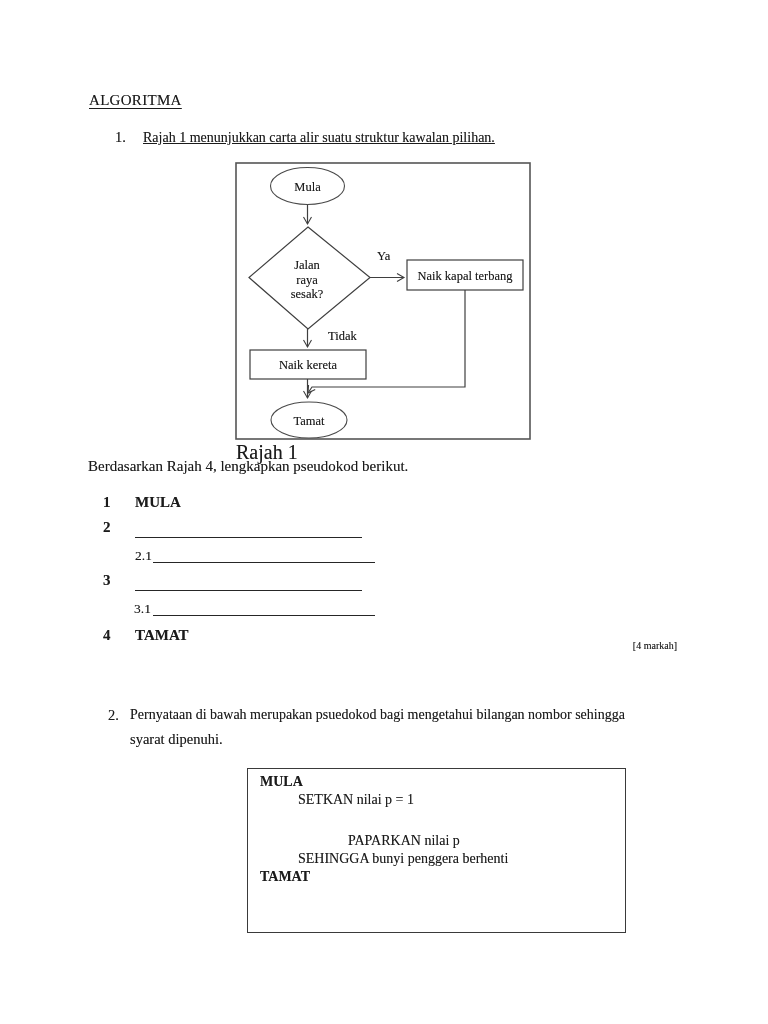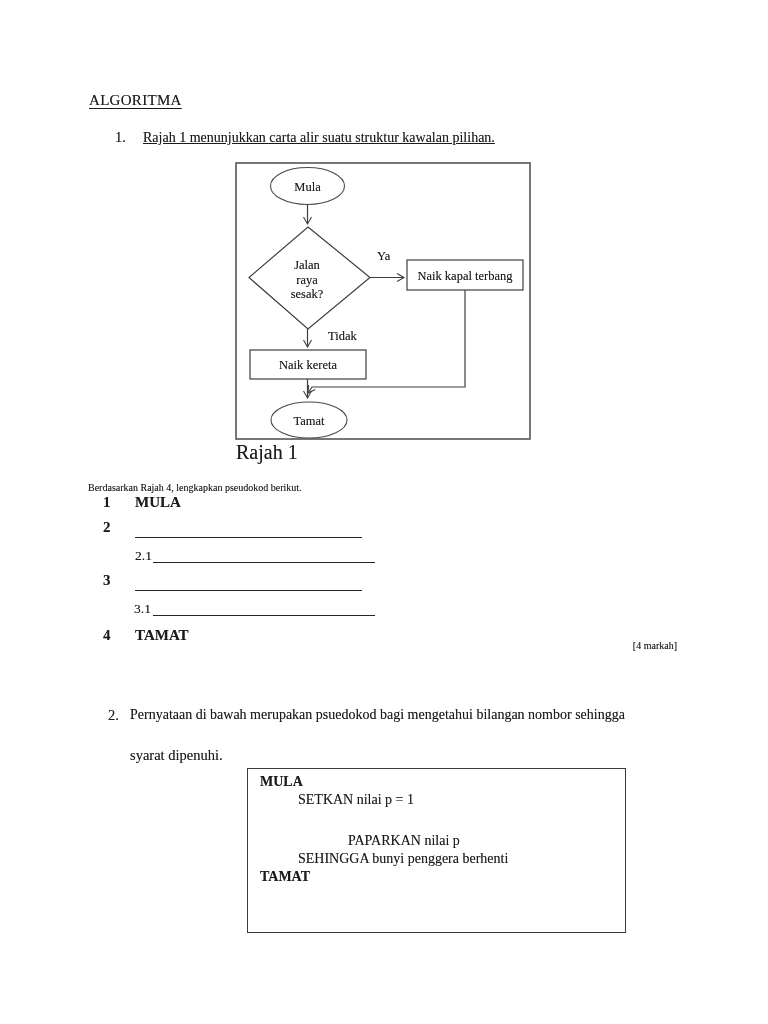--- a/index.html
+++ b/index.html
@@ -7,29 +7,29 @@
     width:768px;height:1024px;background:#ffffff;position:relative;overflow:hidden;
     font-family:"Liberation Serif","DejaVu Serif",serif;color:#1b1b1b;
     text-shadow:0 0 .6px rgba(45,45,45,.5);
   }
   .abs{position:absolute;}
   .page-title{left:89px;top:92px;font-size:15px;letter-spacing:.3px;text-decoration:underline;text-underline-offset:3px;}
   .q1-num{left:115px;top:129px;font-size:14.5px;}
   .q1-prompt{left:143px;top:130px;font-size:14px;text-decoration:underline;}
   .flow-svg{left:0;top:0;}
   .fig-caption{left:236px;top:441px;width:294px;text-align:left;font-size:20px;}
-  .instruction{left:88px;top:458px;font-size:10px;margin-top:24px;}
+  .instruction{left:88px;top:458px;font-size:15px;}
   .pnum{font-weight:bold;font-size:15px;}
   .plabel{font-weight:bold;font-size:15px;}
   .subnum{font-size:13.5px;}
   .blank{border-bottom:1.3px solid #262626;height:14px;}
   .marks{top:640px;right:91px;font-size:10px;}
   .q2-num{left:108px;top:707px;font-size:14.5px;}
   .q2-line1{left:130px;top:707px;font-size:14px;}
-  .q2-line2{left:130px;top:731px;font-size:14.5px;margin-top:16px;}
+  .q2-line2{left:130px;top:731px;font-size:14.5px;}
   .codebox{left:247px;top:768px;width:364.5px;height:159px;border:1.6px solid #3a3a3a;padding:4px 0 0 12px;}
   .codeline{font-size:14px;line-height:17.7px;white-space:pre;}
   .i1{margin-left:38px;}
   .i2{margin-left:88px;margin-top:24px;}
   .b{font-weight:bold;}
   svg text{font-family:"Liberation Serif","DejaVu Serif",serif;fill:#1b1b1b;}
 </style>
 </head>
 <body>
 

